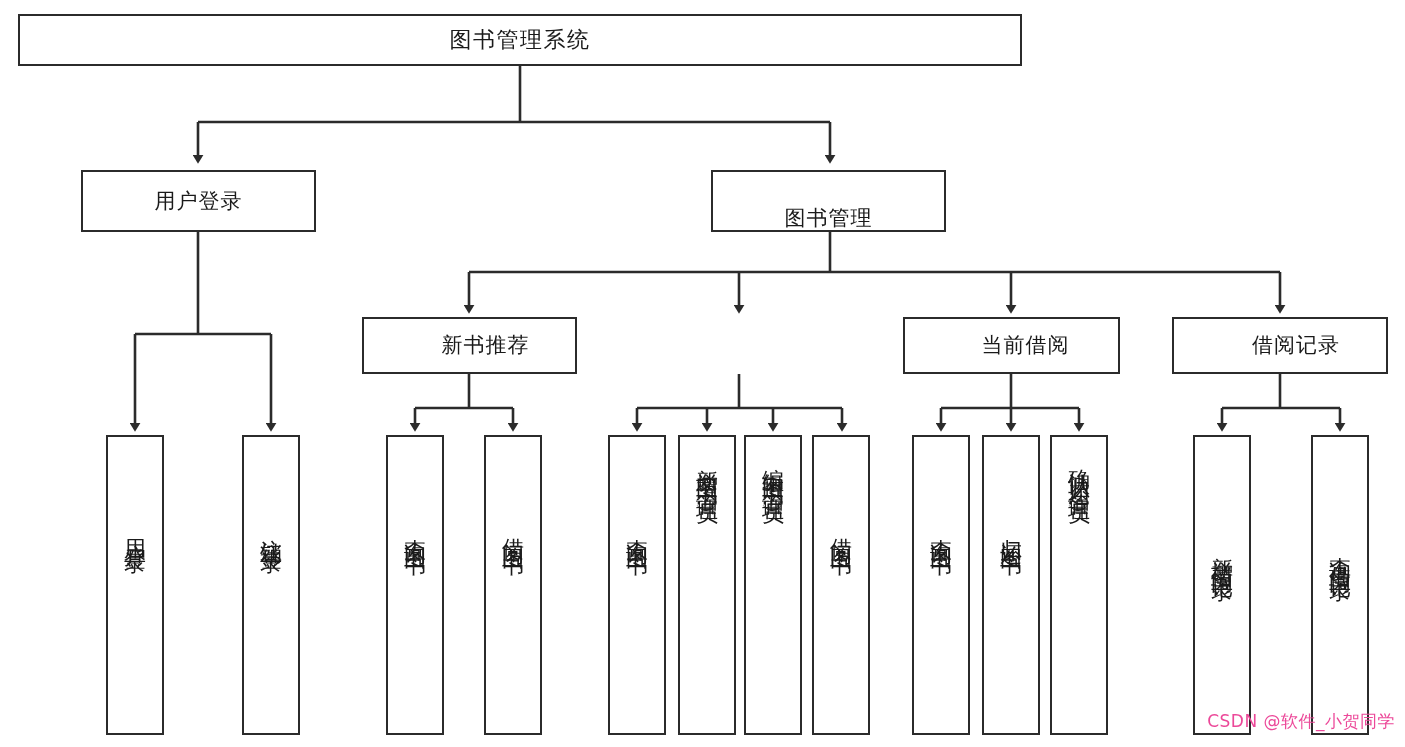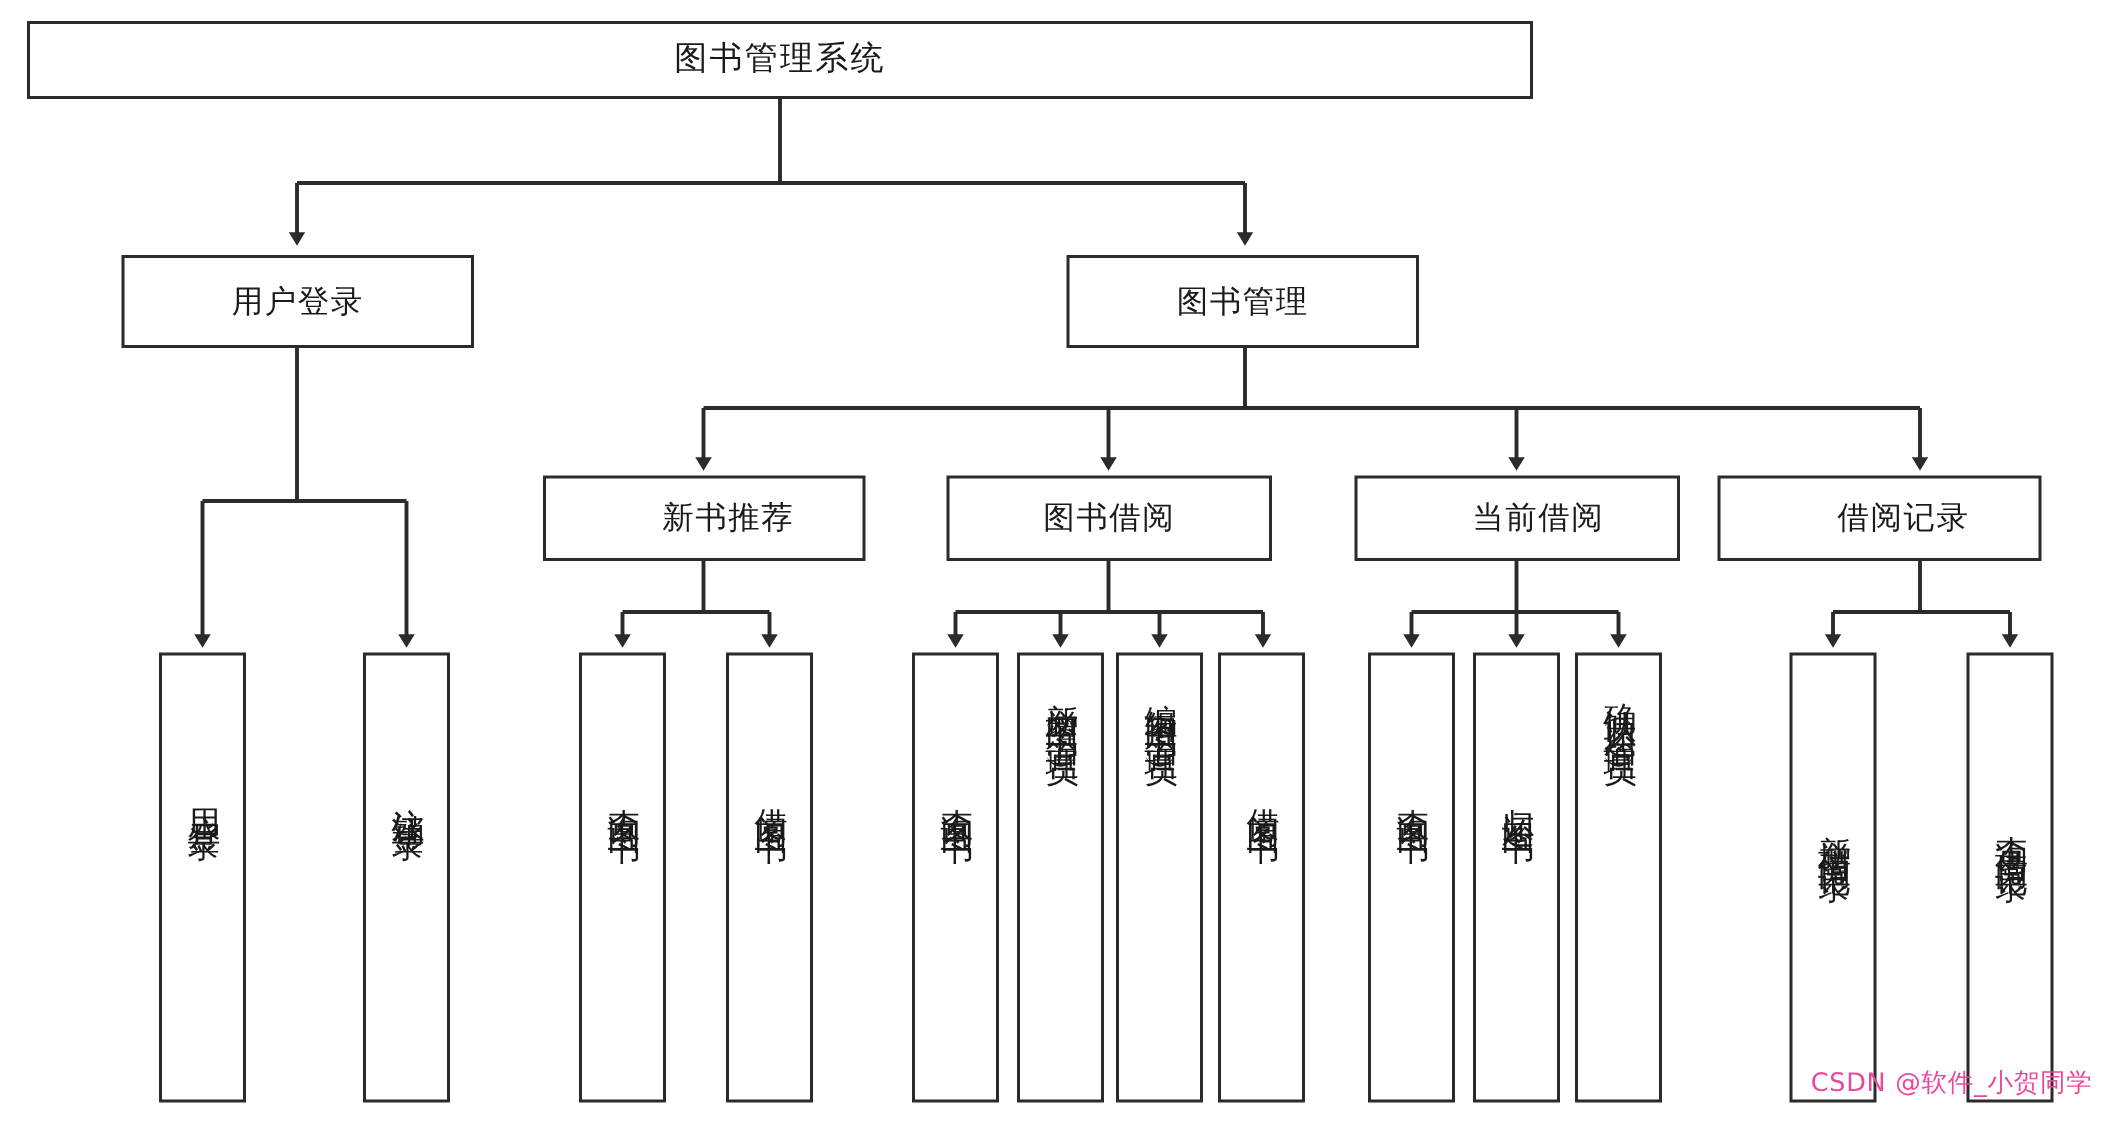--- a/index.html
+++ b/index.html
@@ -138,34 +138,31 @@
     </g>
   </svg>
 
   <div class="node horiz root" style="left:18px; top:14px; width:1004px; height:52px;">
     <span class="label">图书管理系统</span>
   </div>
 
   <div class="node horiz" style="left:81px; top:170px; width:235px; height:62px;">
     <span class="label">用户登录</span>
   </div>
-  <div class="node horiz" style="left:711px; top:170px; width:235px; height:62px;">
+  <div class="node horiz" style="left:711px; top:170px; width:235px; height:62px;align-items:flex-end;">
     <span class="label">图书管理</span>
   </div>
 
   <div class="node horiz" style="left:362px; top:317px; width:215px; height:57px;padding-left:32px;">
     <span class="label">新书推荐</span>
   </div>
-  <div class="node horiz" style="left:631px; top:317px; width:217px; height:57px;">
-    <span class="label">图书借阅</span>
-  </div>
   <div class="node horiz" style="left:903px; top:317px; width:217px; height:57px;padding-left:28px;">
     <span class="label">当前借阅</span>
   </div>
-  <div class="node horiz" style="left:1145px; top:317px; width:216px; height:57px;padding-left:32px;">
+  <div class="node horiz" style="left:1172px; top:317px; width:216px; height:57px;padding-left:32px;">
     <span class="label">借阅记录</span>
   </div>
 
   <div class="node vert mid" style="left:106px; top:435px; width:58px; height:300px;">
     <span class="label">用户登录</span>
   </div>
   <div class="node vert mid" style="left:242px; top:435px; width:58px; height:300px;">
     <span class="label">注销登录</span>
   </div>
 

